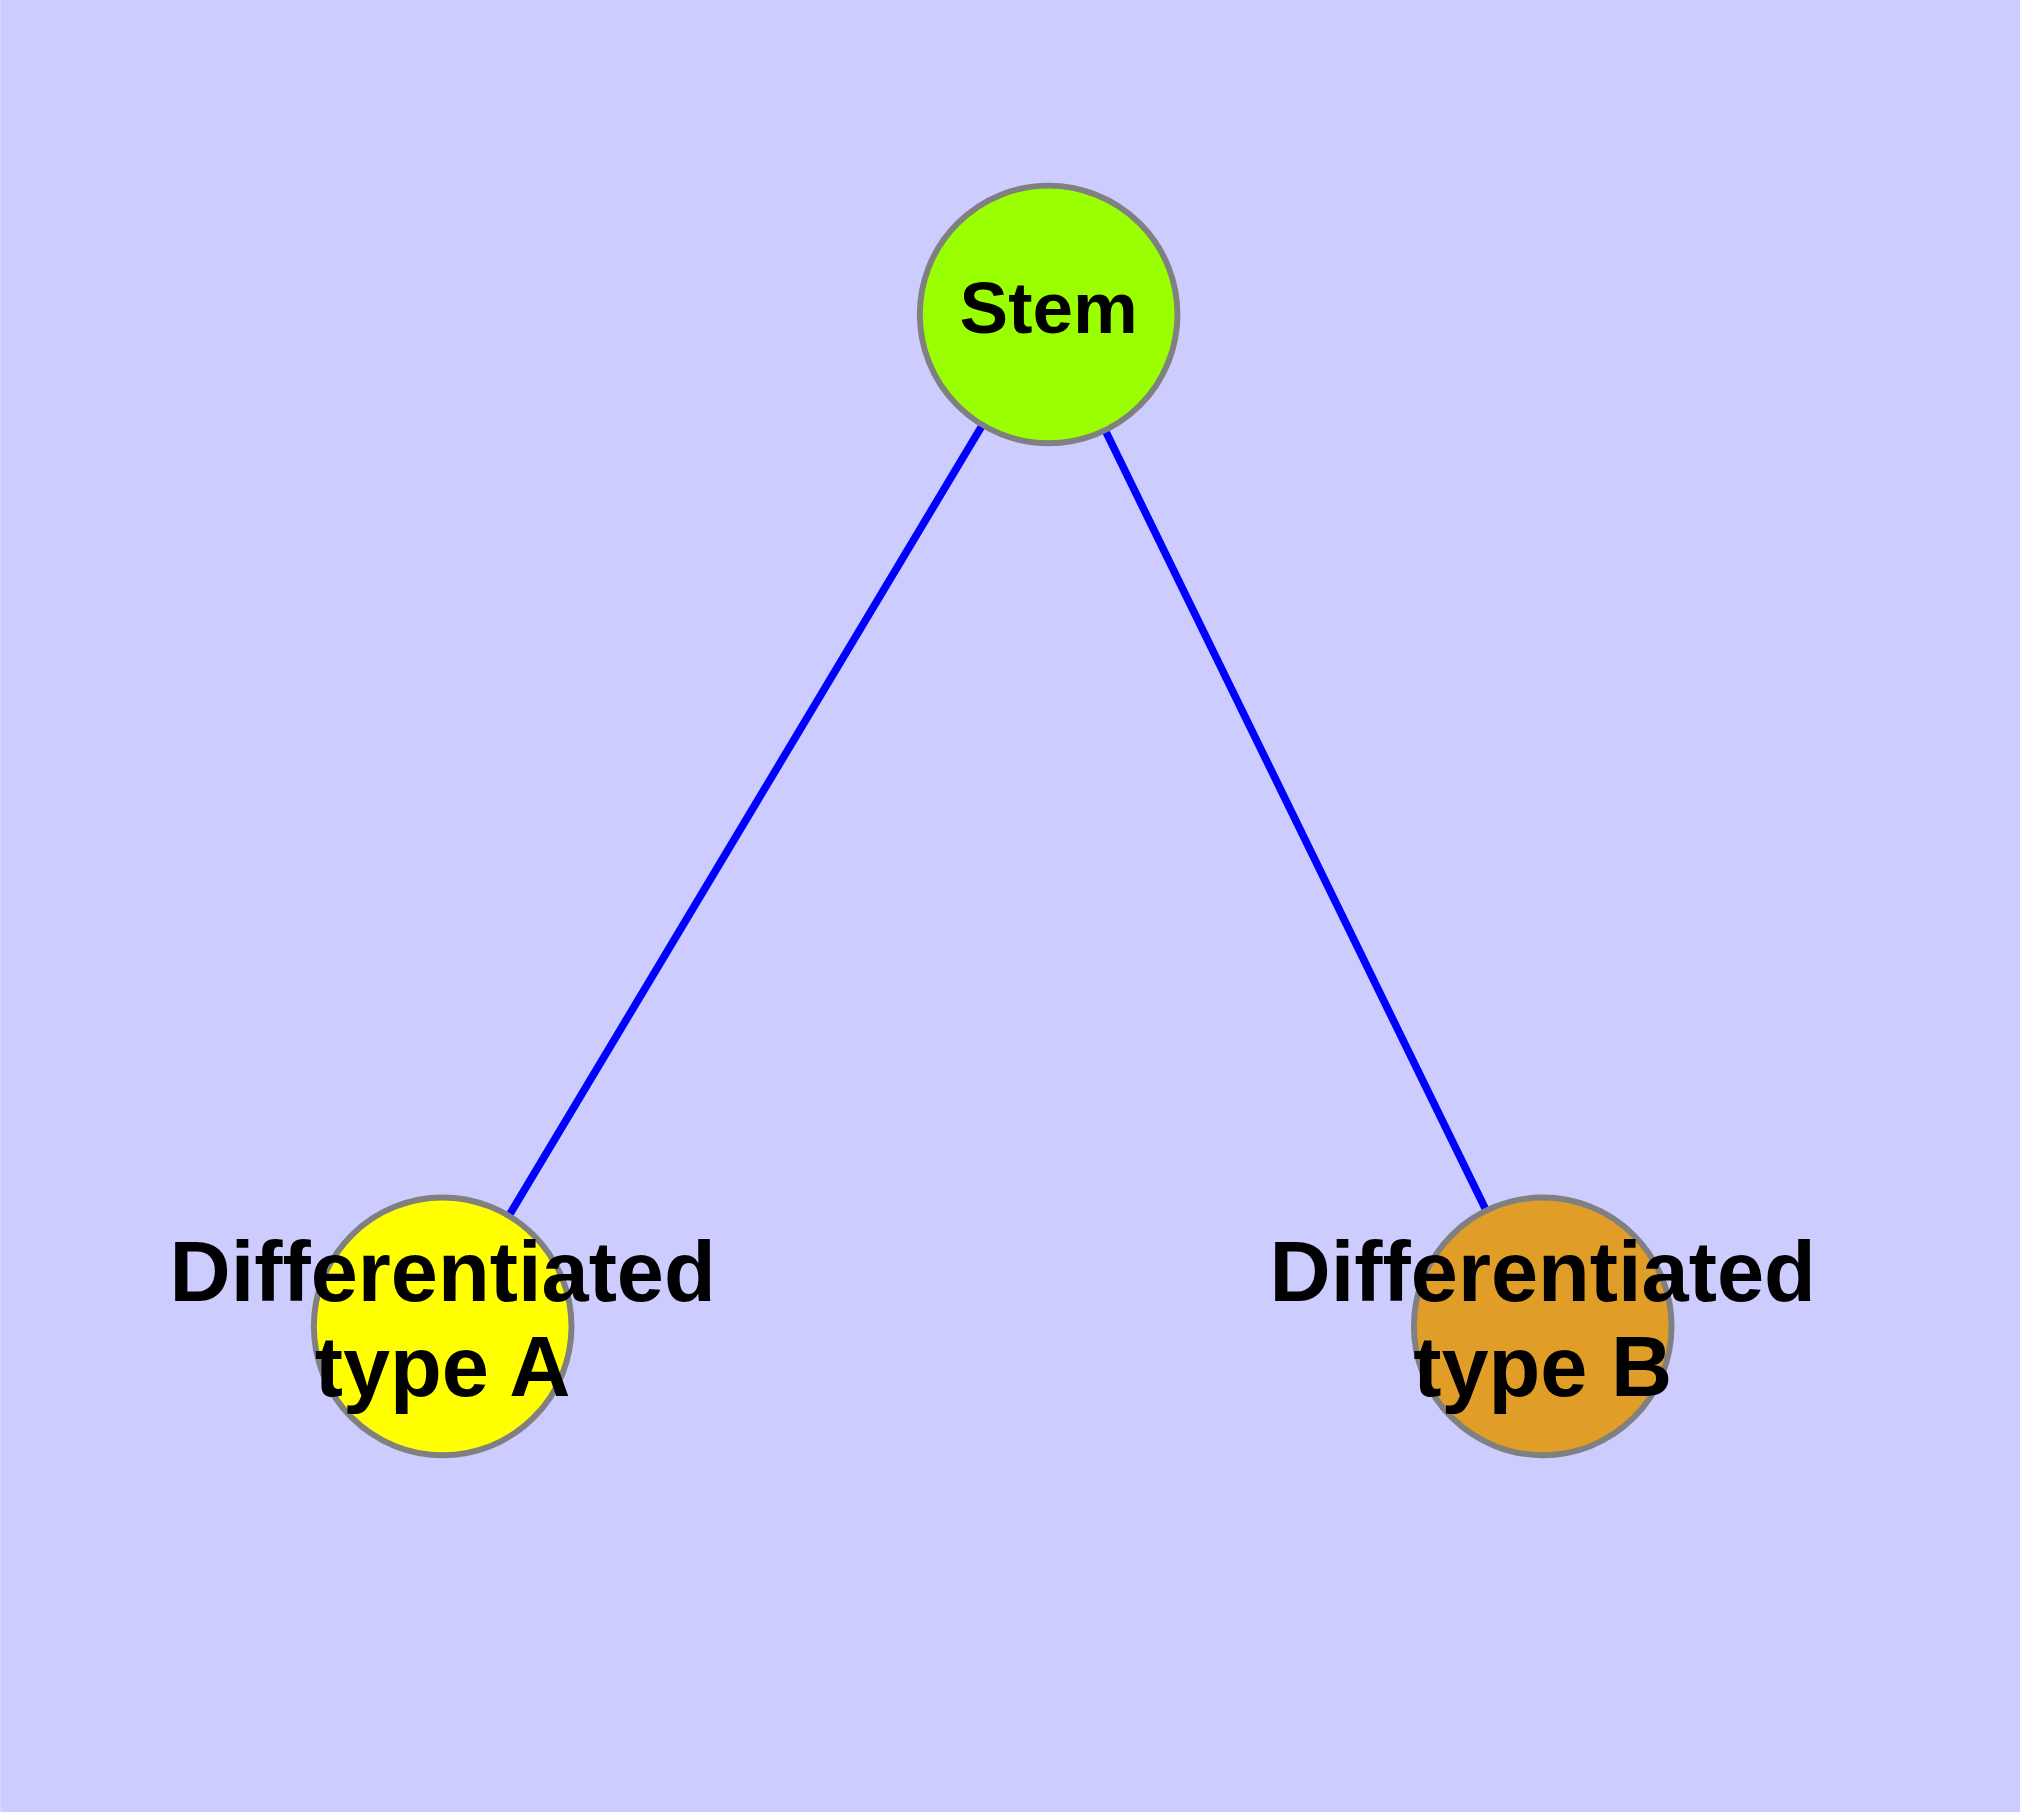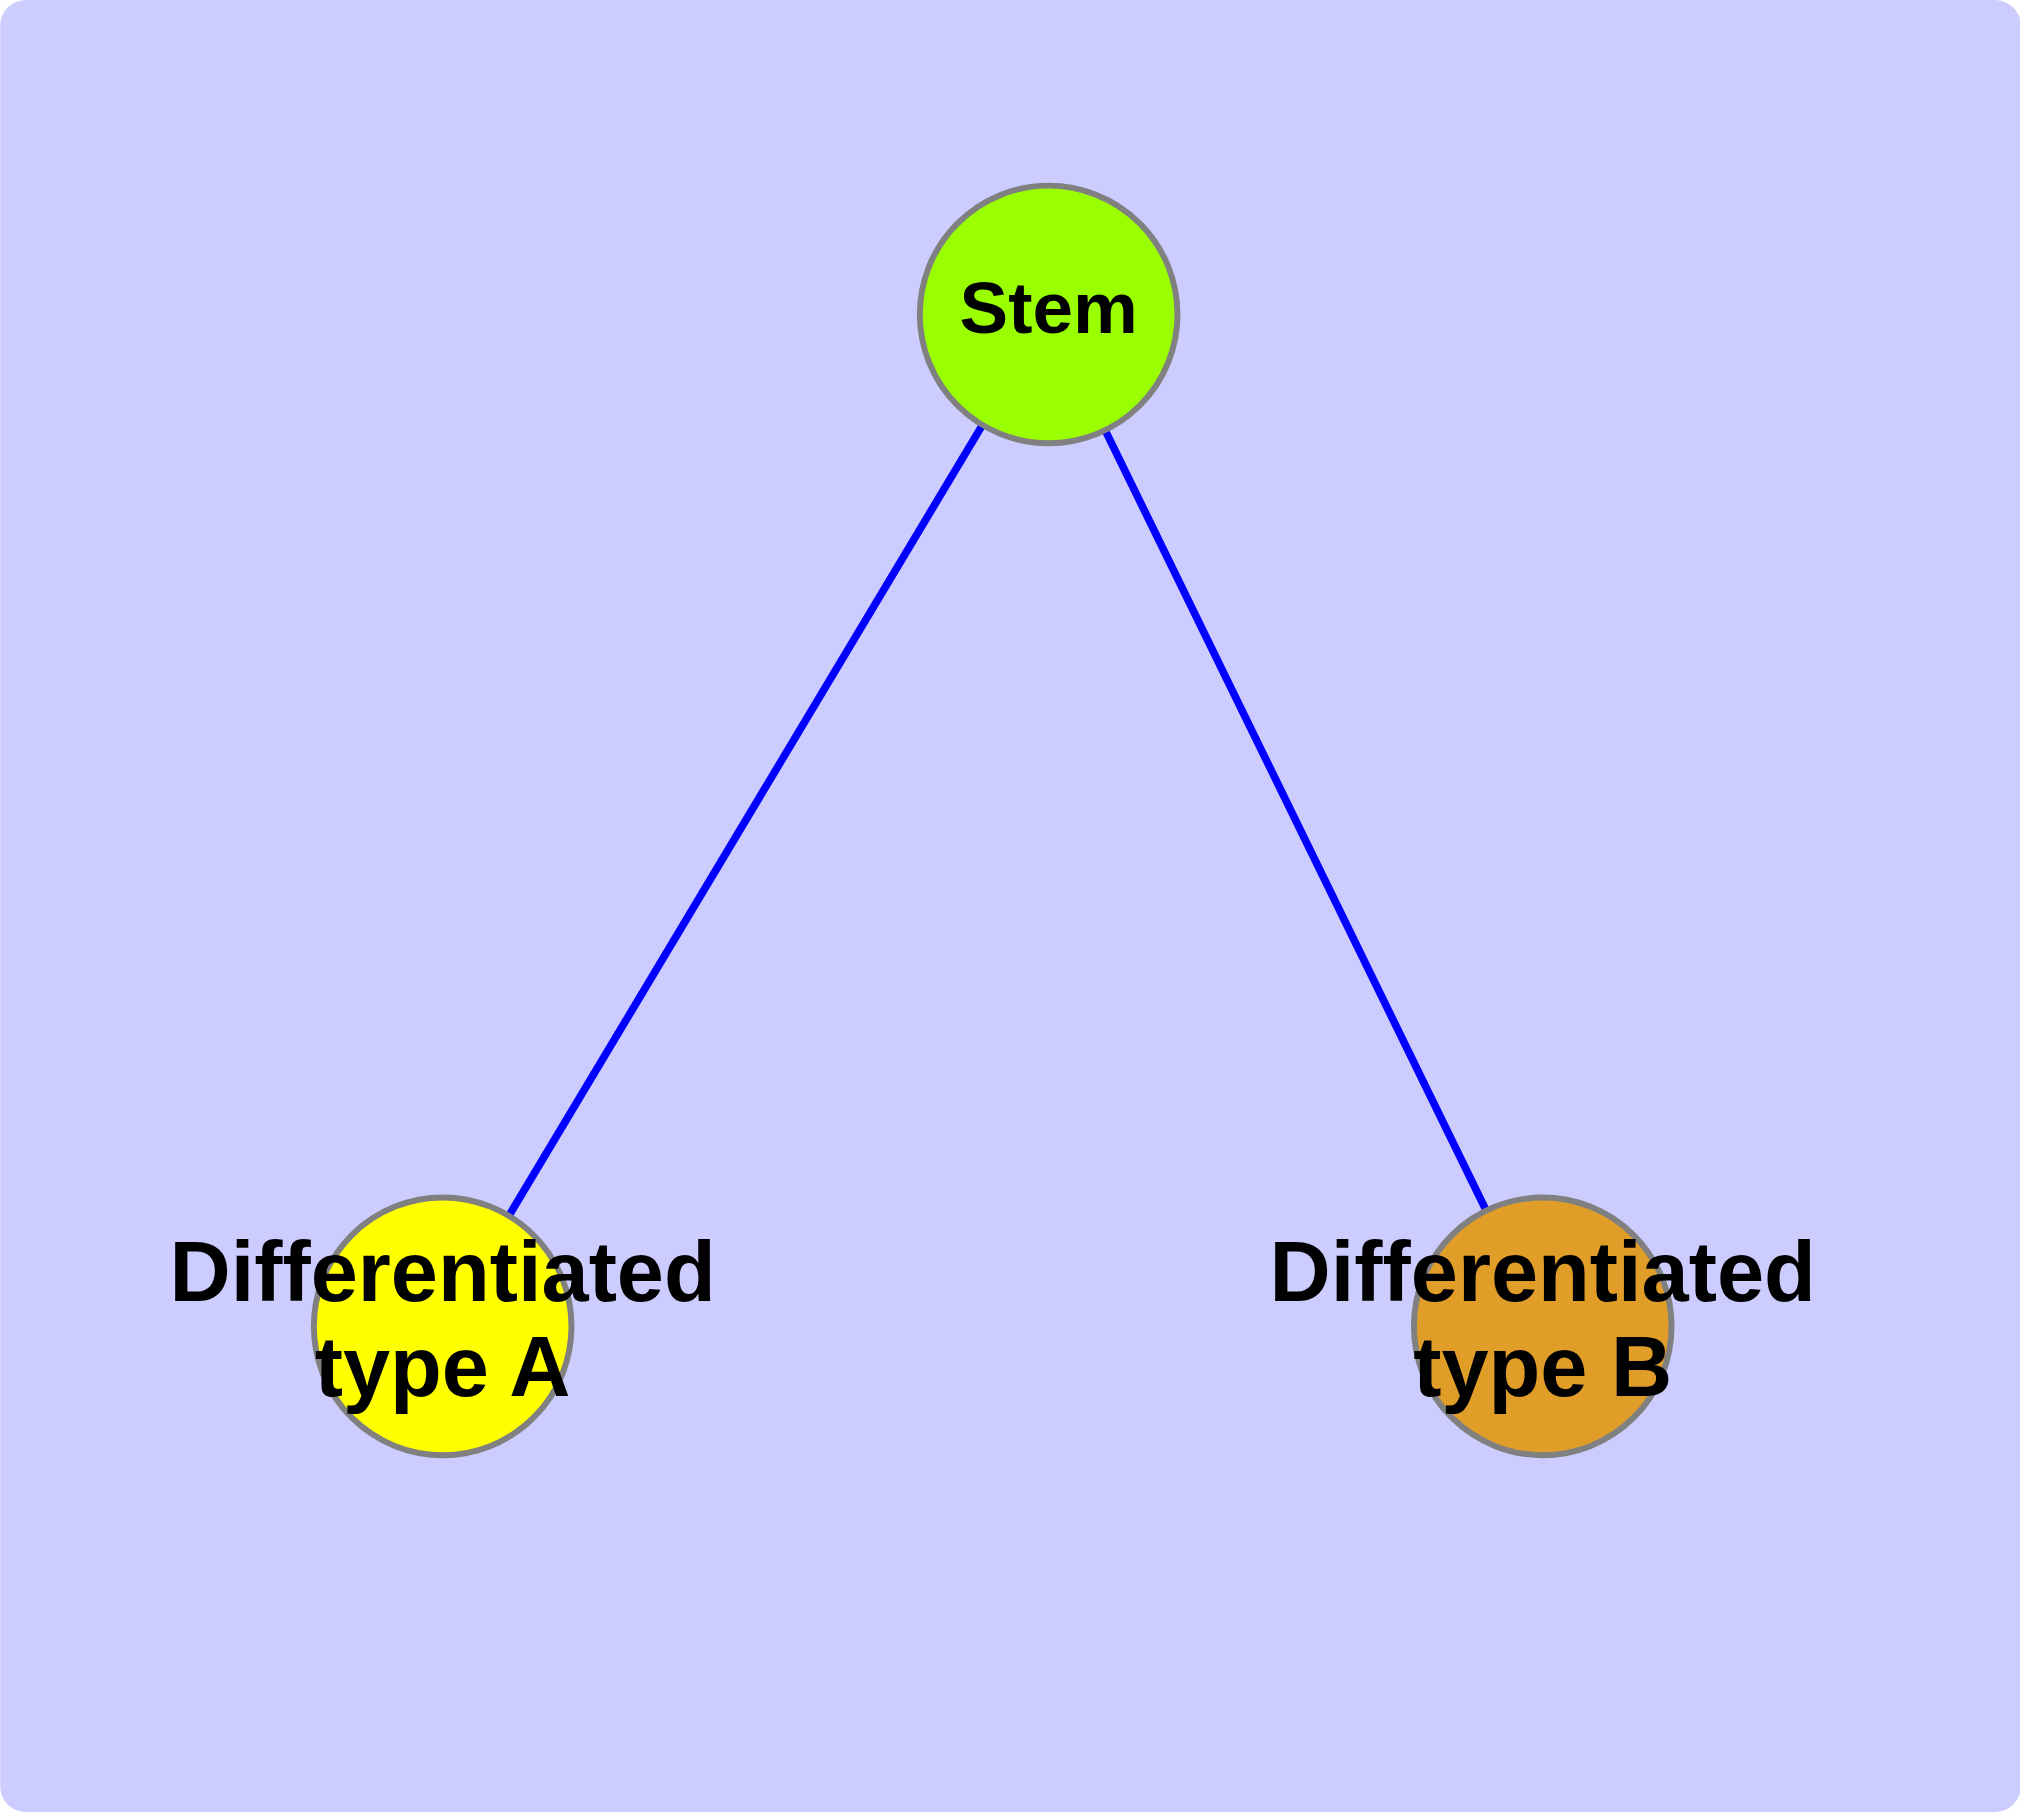--- a/index.html
+++ b/index.html
@@ -28,21 +28,21 @@
     text-anchor: middle;
     dominant-baseline: middle;
     paint-order: normal;
   }
   .label-stem   { font-size: 86px; }
   .label-multi  { font-size: 100px; }
 </style>
 </head>
 <body>
 
-<div id="canvas" style="width: 2021px; height: 1812px; border-radius: 26px;">
+<div id="canvas" style="width: 2021px; height: 1812px;">
   <svg id="graph-svg" viewBox="0 0 2384 2138" xmlns="http://www.w3.org/2000/svg">
 
     <rect id="bg-rect" x="0" y="0" width="2384" height="2138" fill="#CCCCFF"></rect>
 
     <g id="edges-layer">
         <line x1="1237" y1="371" x2="522" y2="1565" stroke="#0000FF" stroke-width="9" stroke-linecap="butt"></line>
         <line x1="1237" y1="371" x2="1820" y2="1565" stroke="#0000FF" stroke-width="9" stroke-linecap="butt"></line>
       </g>
     <g id="nodes-layer">
         <g>

